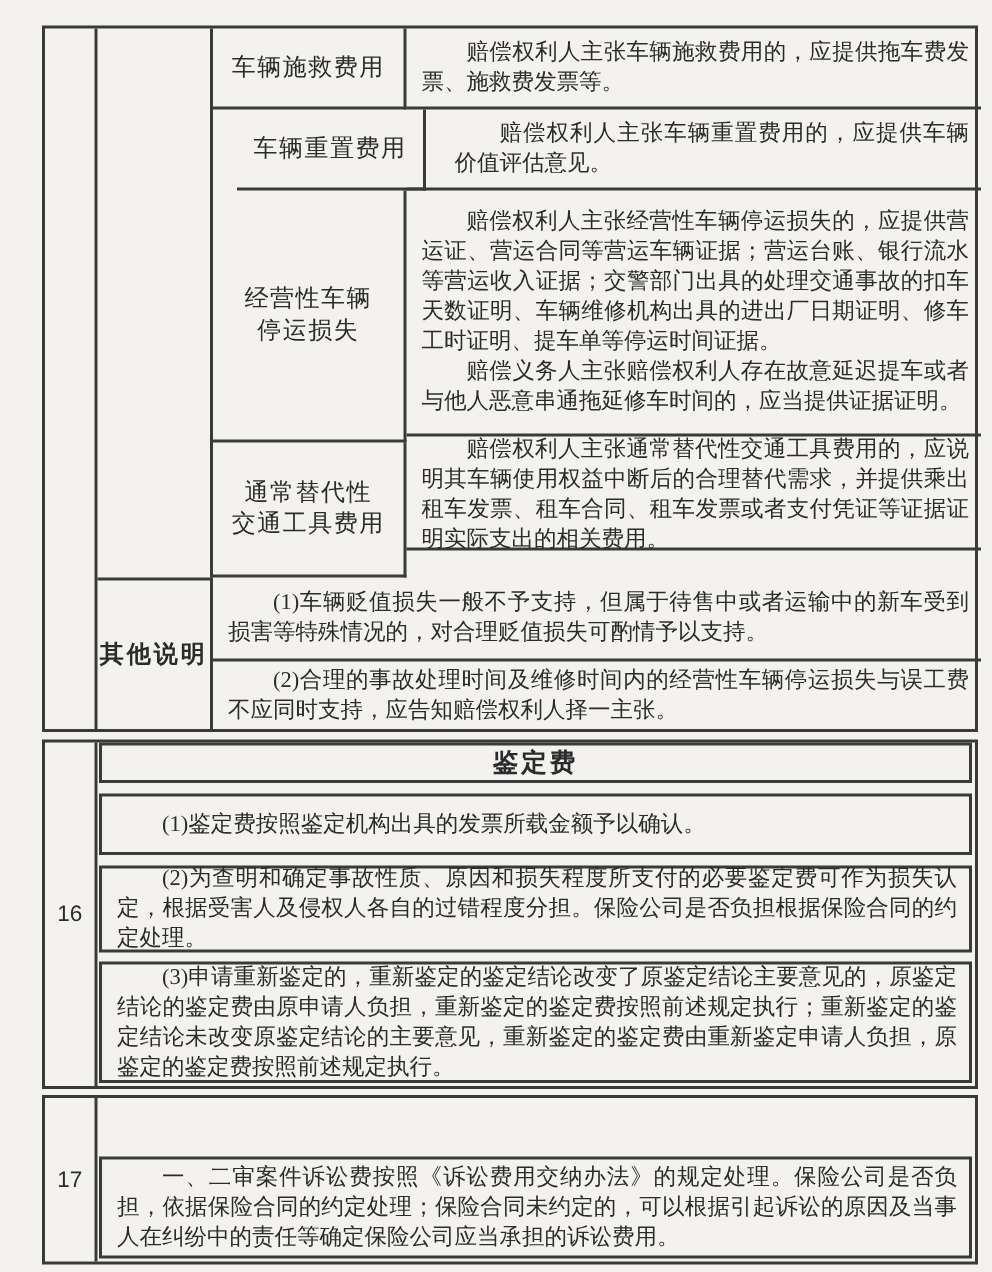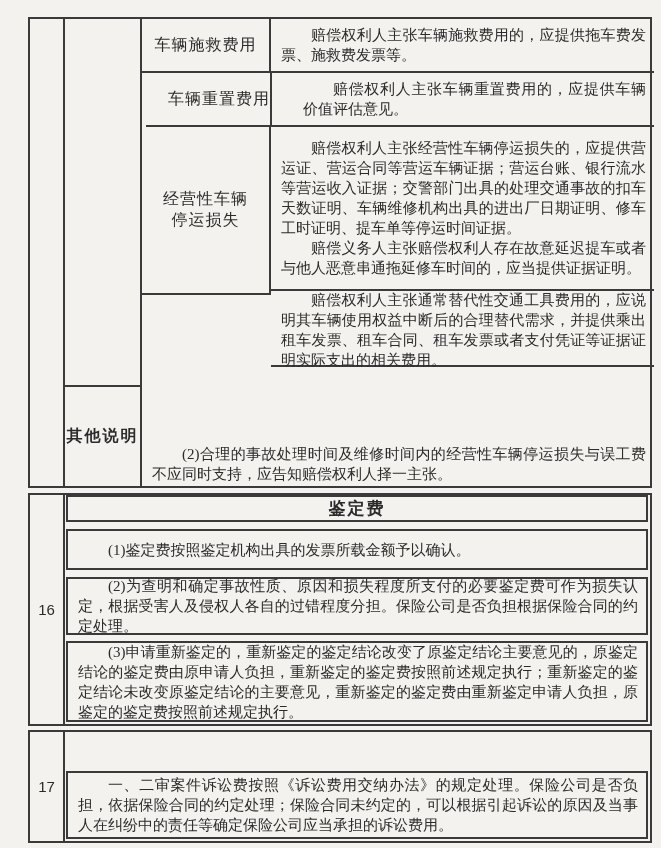--- a/index.html
+++ b/index.html
@@ -50,40 +50,47 @@
         <span class="boldlabel">其他说明</span>
       </div>
 
       <div class="abs br bb cc" style="left:112px;top:0;width:129px;height:54px;">
         <span class="label">车辆施救费用</span>
       </div>
       <div class="abs bb cell vc content" style="left:241px;top:0;width:383px;height:54px;">
           <p class="para">赔偿权利人主张车辆施救费用的，应提供拖车费发票、施救费发票等。</p>
         </div>
 
-      <div class="abs br bb cc" style="left:116px;top:54px;width:126px;height:54px;justify-content:flex-end;">
+      <div class="abs br bb cc" style="left:128px;top:54px;width:126px;height:54px;">
         <span class="label">车辆重置费用</span>
       </div>
       <div class="abs bb cell vc content" style="left:241px;top:54px;width:383px;height:54px;padding-left:32px;">
           <p class="para">赔偿权利人主张车辆重置费用的，应提供车辆价值评估意见。</p>
         </div>
 
       <div class="abs br bb cc" style="left:112px;top:108px;width:129px;height:168px;">
         <span class="label">经营性车辆
 停运损失</span>
       </div>
       <div class="abs bb cell vc content" style="left:241px;top:108px;width:383px;height:164px;">
           <p class="para">赔偿权利人主张经营性车辆停运损失的，应提供营运证、营运合同等营运车辆证据；营运台账、银行流水等营运收入证据；交警部门出具的处理交通事故的扣车天数证明、车辆维修机构出具的进出厂日期证明、修车工时证明、提车单等停运时间证据。</p>
           <p class="para">赔偿义务人主张赔偿权利人存在故意延迟提车或者与他人恶意串通拖延修车时间的，应当提供证据证明。</p>
         </div>
 
+      <div class="abs br bb cc" style="left:112px;top:276px;width:129px;height:90px;">
+        <span class="label">通常替代性
+交通工具费用</span>
+      </div>
       <div class="abs bb cell vc content" style="left:241px;top:276px;width:383px;height:72px;">
           <p class="para">赔偿权利人主张通常替代性交通工具费用的，应说明其车辆使用权益中断后的合理替代需求，并提供乘出租车发票、租车合同、租车发票或者支付凭证等证据证明实际支出的相关费用。</p>
         </div>
 
+      <div class="abs bb cell vc content" style="left:112px;top:366px;width:512px;height:56px;">
+          <p class="para">(1)车辆贬值损失一般不予支持，但属于待售中或者运输中的新车受到损害等特殊情况的，对合理贬值损失可酌情予以支持。</p>
+        </div>
       <div class="abs cell vc content" style="left:112px;top:422px;width:512px;height:45px;">
           <p class="para">(2)合理的事故处理时间及维修时间内的经营性车辆停运损失与误工费不应同时支持，应告知赔偿权利人择一主张。</p>
         </div>
     </div>
 
     <div class="abs bx" style="left:0;top:476px;width:624px;height:233px;">
       <div class="abs br cc" style="left:0;top:0;width:35px;height:229px;">
         <span class="rownum">16</span>
       </div>
       <div class="innerbox cc" style="top:0;height:27px;">

